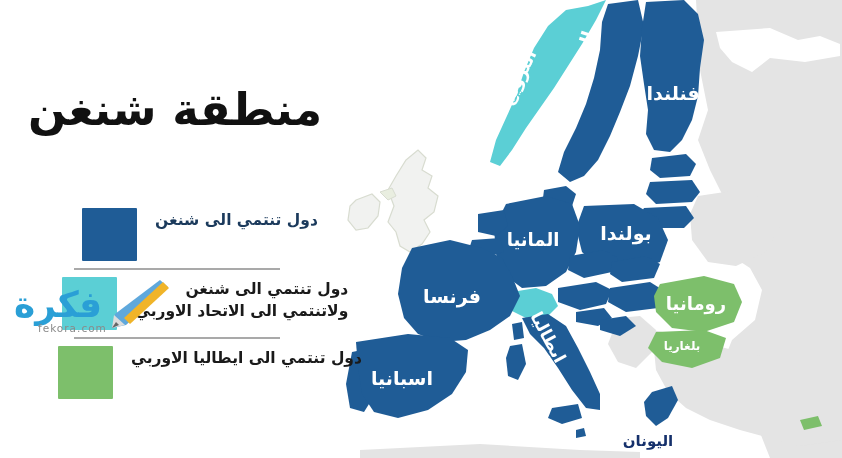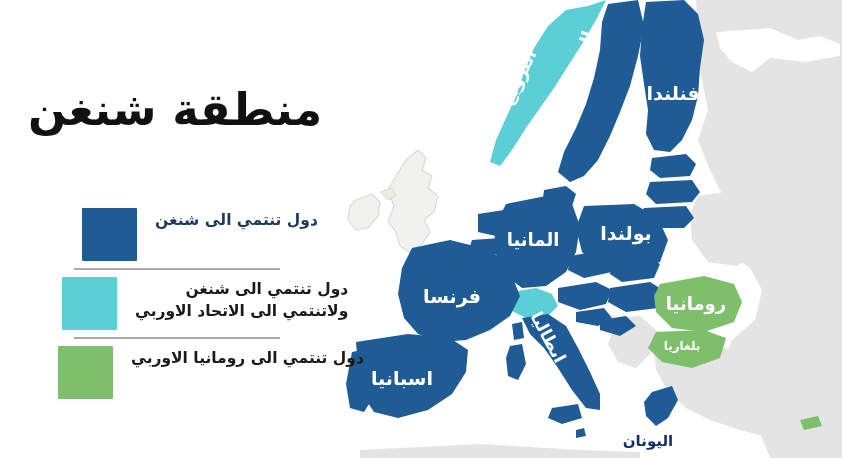--- a/index.html
+++ b/index.html
@@ -320,22 +320,32 @@
           <span>دول تنتمي الى شنغن</span><br>
           <span>ولاتنتمي الى الاتحاد الاوربي</span>
         </span>
       </div>
 
       <div class="legend-divider"></div>
 
       <div class="legend-row" id="legend-row-2">
         <span class="legend-swatch" style="background:#7DBF6B"></span>
         <span class="legend-text" style="color:#1A1A1A">
-          <span>دول تنتمي الى رومانيا الاوربي</span><br>
+          <span>دول تنتمي الى ايطاليا الاوربي</span><br>
         </span>
       </div>
 
     </div>
 
+    <div id="watermark">
+      <span id="wm-word">فكرة</span>
+      <span id="wm-domain">fekora.com</span>
+      <svg id="wm-pencil" width="70" height="52" viewBox="0 0 70 52">
+        <path d="M60 2 L68 9 L26 47 L12 50 L15 36 Z" fill="#5FA8DC"></path>
+        <path d="M63 4 L69 10 L30 46 L24 40 Z" fill="#F0B429"></path>
+        <path d="M14 37 L25 47 L12 50 Z" fill="#DDDDDD"></path>
+        <path d="M12 50 L16 44 L19 47 Z" fill="#666666"></path>
+      </svg>
+    </div>
 
   </div>
 
 </div>
 
 </body></html>

